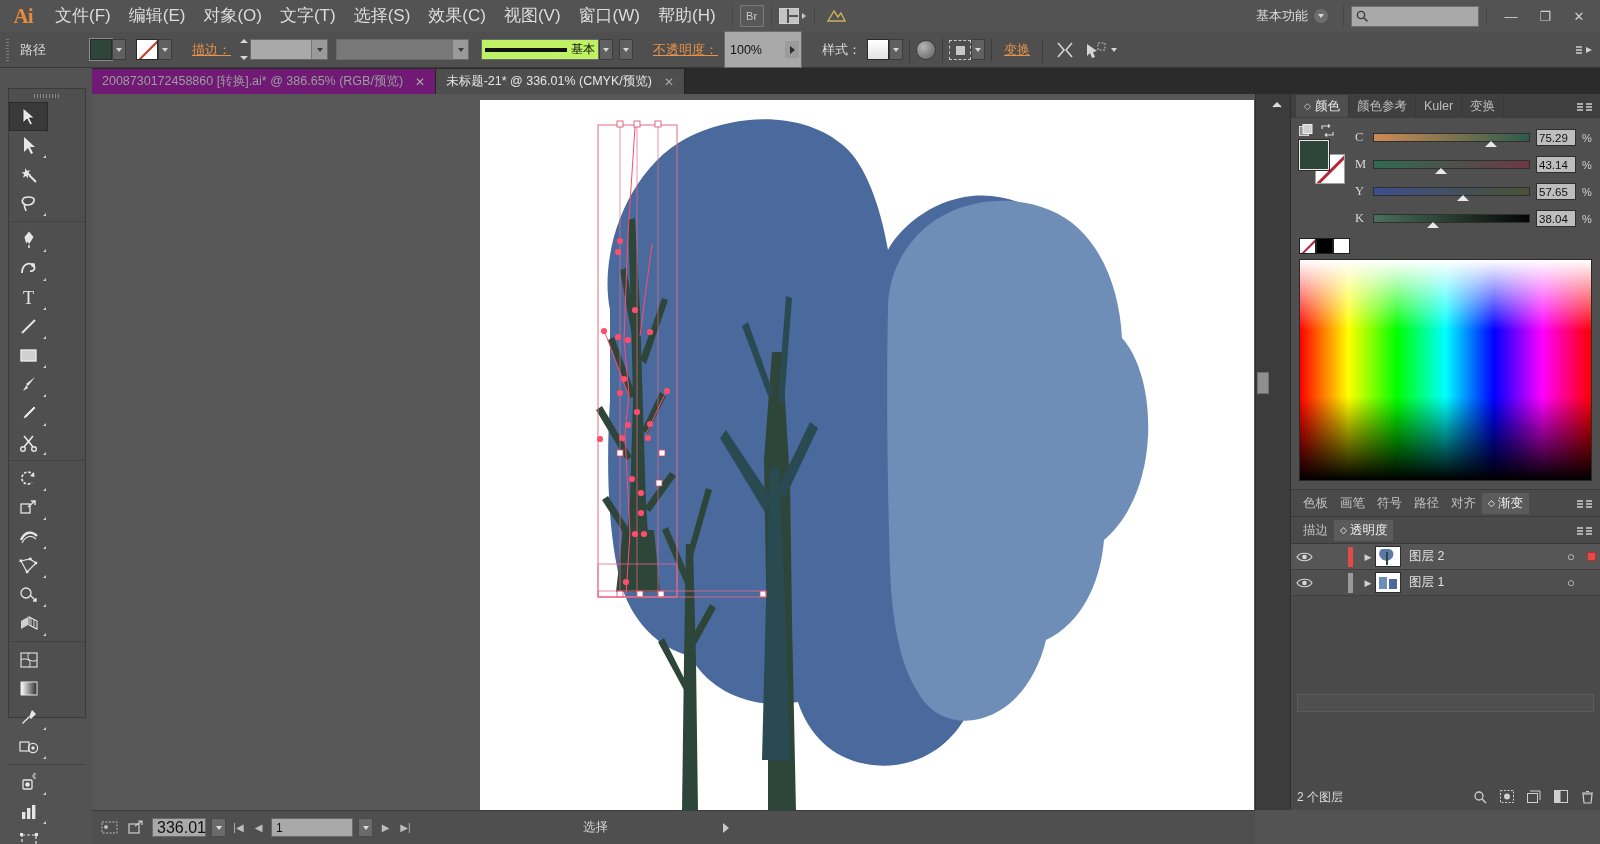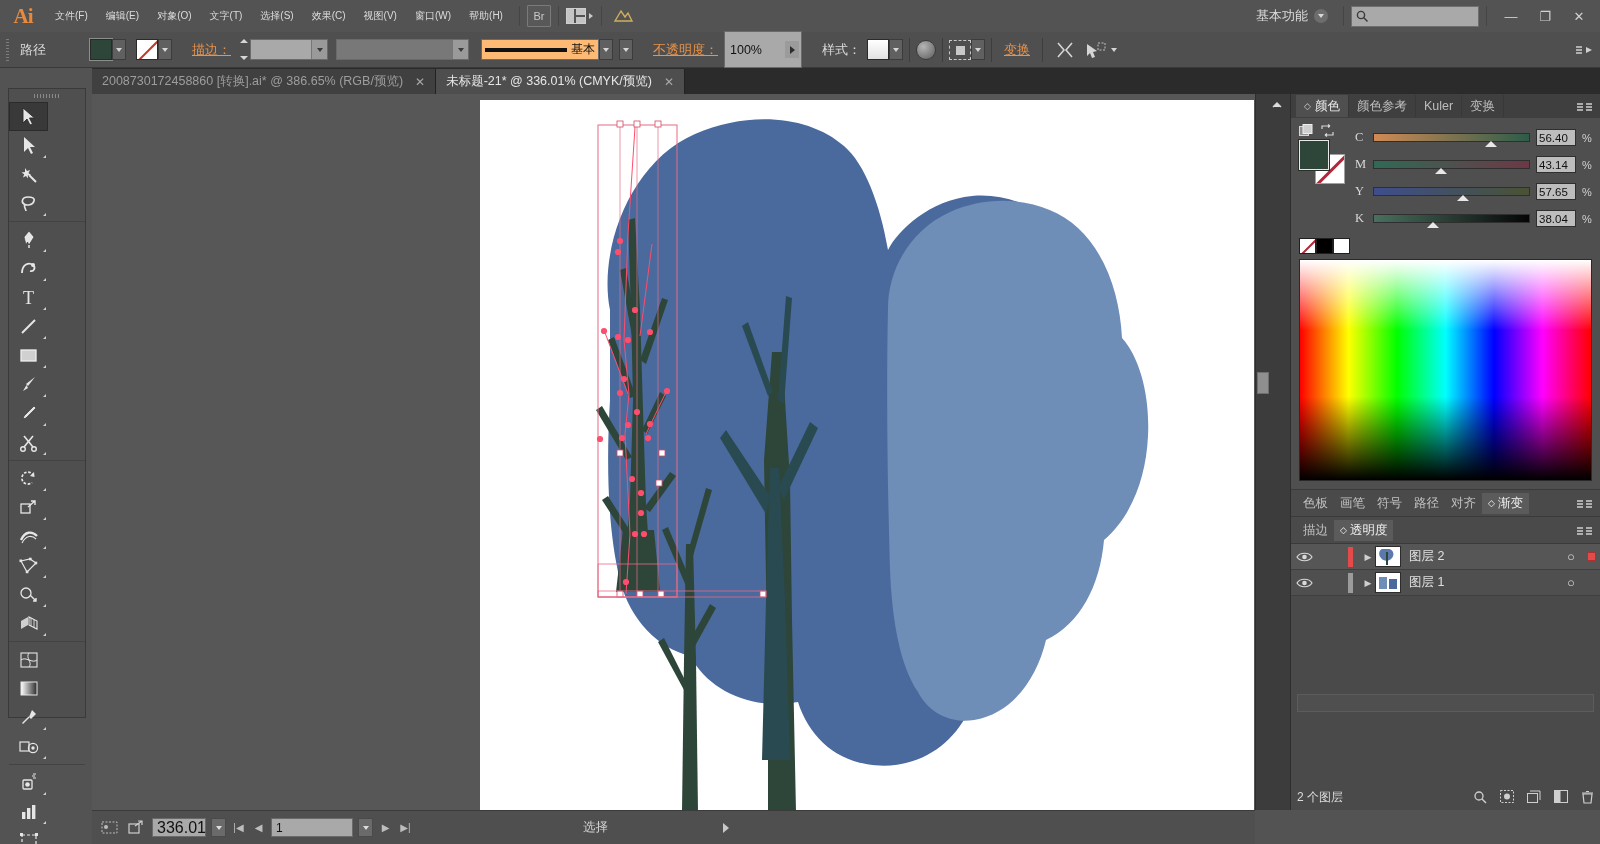--- a/index.html
+++ b/index.html
@@ -8,21 +8,21 @@
     background:#535353;
     font-family:"Liberation Sans","DejaVu Sans",sans-serif;
     font-size:13px; color:#d8d8d8;
     -webkit-font-smoothing:antialiased;
   }
   .app { position:relative; width:1600px; height:844px; }
 
   
   .menubar{position:absolute;left:0;top:0;width:1600px;height:32px;background:#535353;display:flex;align-items:center;}
   .ai-logo{width:46px;height:32px;display:flex;align-items:center;justify-content:center;font-size:21px;font-weight:bold;color:#e8893c;font-family:"Liberation Serif",serif;letter-spacing:-1px;}
-  .menu-item{padding:0 9px;height:32px;line-height:32px;font-size:10px;color:#dcdcdc;cursor:default;white-space:nowrap;}
+  .menu-item{padding:0 9px;height:32px;line-height:32px;font-size:17px;color:#dcdcdc;cursor:default;white-space:nowrap;}
   .mb-sep{width:1px;height:20px;background:#454545;margin:0 7px;}
   .mb-icon{width:24px;height:22px;border:1px solid #7a7a7a;border-radius:1px;display:flex;align-items:center;justify-content:center;color:#c8c8c8;font-size:11px;background:#585858;}
   .mb-icon2{width:28px;height:22px;display:flex;align-items:center;justify-content:center;position:relative;}
   .docarr{width:0;height:0;border-left:4px solid #c9c9c9;border-top:3px solid transparent;border-bottom:3px solid transparent;margin-left:3px;}
   .mb-right{margin-left:auto;display:flex;align-items:center;gap:0;padding-right:4px;}
   .ws-btn{display:flex;align-items:center;gap:6px;padding:0 8px;height:24px;color:#dcdcdc;font-size:13px;}
   .ws-arrow{width:14px;height:14px;border-radius:50%;background:#6d6d6d;display:flex;align-items:center;justify-content:center;}
   .ws-arrow i{display:block;width:0;height:0;border-top:4px solid #d8d8d8;border-left:3.5px solid transparent;border-right:3.5px solid transparent;}
   .search-box{width:128px;height:21px;background:#a9a9a9;border:1px solid #6f6f6f;display:flex;align-items:center;padding-left:4px;}
   .wbtn{width:34px;height:26px;display:flex;align-items:center;justify-content:center;color:#d0d0d0;font-size:13px;}
@@ -39,35 +39,35 @@
   .mini-arrow i{width:0;height:0;border-top:4px solid #d5d5d5;border-left:3px solid transparent;border-right:3px solid transparent;}
   .nostroke{width:22px;height:21px;background:#fff;border:1px solid #2a2a2a;position:relative;overflow:hidden;}
   .nostroke:after{content:"";position:absolute;left:-4px;top:9px;width:32px;height:2px;background:#c0392b;transform:rotate(-45deg);}
   .spin{width:13px;height:21px;display:flex;flex-direction:column;justify-content:space-between;}
   .spin i{display:block;width:0;height:0;margin:0 auto;}
   .spin i.up{border-bottom:4px solid #d5d5d5;border-left:4px solid transparent;border-right:4px solid transparent;}
   .spin i.dn{border-top:4px solid #d5d5d5;border-left:4px solid transparent;border-right:4px solid transparent;}
   .combo{height:21px;background:#a9a9a9;border:1px solid #6a6a6a;display:flex;align-items:center;justify-content:flex-end;}
   .combo .cbtn{width:16px;height:19px;background:#9a9a9a;display:flex;align-items:center;justify-content:center;border-left:1px solid #777;}
   .combo .cbtn i{width:0;height:0;border-top:4px solid #3a3a3a;border-left:3px solid transparent;border-right:3px solid transparent;}
-  .brushsel{width:118px;height:21px;background:#fdba74;border:1px solid #6a6a6a;display:flex;align-items:center;padding:0 3px;gap:4px;}
+  .brushsel{width:118px;height:21px;background:#bef264;border:1px solid #6a6a6a;display:flex;align-items:center;padding:0 3px;gap:4px;}
   .brushline{flex:1;height:4px;background:#111;}
   .brushtxt{font-size:12px;color:#111;}
   .opac{width:78px;height:37px;background:#a9a9a9;border:1px solid #6a6a6a;display:flex;align-items:center;padding-left:5px;font-size:12.5px;color:#111;position:relative;}
   .opac .pl{position:absolute;right:2px;width:14px;height:17px;background:#9b9b9b;display:flex;align-items:center;justify-content:center;}
   .opac .pl i{width:0;height:0;border-left:5px solid #2d2d2d;border-top:4px solid transparent;border-bottom:4px solid transparent;}
   .styleswatch{width:22px;height:21px;background:linear-gradient(to bottom,#fff,#e2e2e2);border:1px solid #2a2a2a;}
   .circ-ic{width:20px;height:20px;border-radius:50%;background:radial-gradient(circle at 35% 32%,#b5b5b5,#5b5b5b);border:1px solid #3b3b3b;}
   .dashbox{width:22px;height:20px;border:1px dashed #c8c8c8;position:relative;}
   .dashbox:after{content:"";position:absolute;left:6px;top:5px;width:9px;height:9px;background:#c8c8c8;}
   .cb-right{margin-left:auto;display:flex;align-items:center;padding-right:6px;}
 
   
   .tabbar{position:absolute;left:92px;top:68px;width:1508px;height:26px;background:#2b2b2b;display:flex;align-items:flex-end;}
-  .dtab{height:25px;display:flex;align-items:center;padding:0 10px;font-size:12.5px;color:#9d9d9d;background:#404040;border-right:1px solid #222;gap:12px;}
+  .dtab{height:25px;display:flex;align-items:center;padding:0 10px;font-size:12.5px;color:#9d9d9d;background:#701a75;border-right:1px solid #222;gap:12px;}
   .dtab.active{background:#4e4e4e;color:#e6e6e6;}
   .dtab .x{font-size:12px;color:#a8a8a8;}
 
   
   .toolbox{position:absolute;left:8px;top:88px;width:78px;height:630px;background:#4f4f4f;border:1px solid #3a3a3a;}
   .tb-grip{height:13px;display:flex;align-items:center;justify-content:center;}
   .tb-grip span{display:block;width:26px;height:4px;background:repeating-linear-gradient(to right,#8a8a8a 0 1px,transparent 1px 3px);}
   .tgrid{display:flex;flex-wrap:wrap;}
   .tool{width:39px;height:29px;display:flex;align-items:center;justify-content:center;position:relative;color:#dcdcdc;}
   .tool.sel{background:#393939;box-shadow:inset 0 0 0 1px #2b2b2b;}
@@ -707,21 +707,21 @@
             </div>
           </div>
           <div class="sliders">
             <div class="srow">
               <span class="slabel">C</span>
               <span class="strack" style="background:linear-gradient(to right,#d08a55,#2c5c4a)">
                 <span class="sthumb" style="left:calc(75.29% - 6px)">
                     <i></i>
                   </span>
               </span>
-              <span class="sval">56.40</span>
+              <span class="sval">75.29</span>
               <span class="spct">%</span>
             </div>
             <div class="srow">
               <span class="slabel">M</span>
               <span class="strack" style="background:linear-gradient(to right,#2f6a55,#6d3846)">
                 <span class="sthumb" style="left:calc(43.14% - 6px)">
                     <i></i>
                   </span>
               </span>
               <span class="sval">43.14</span>

